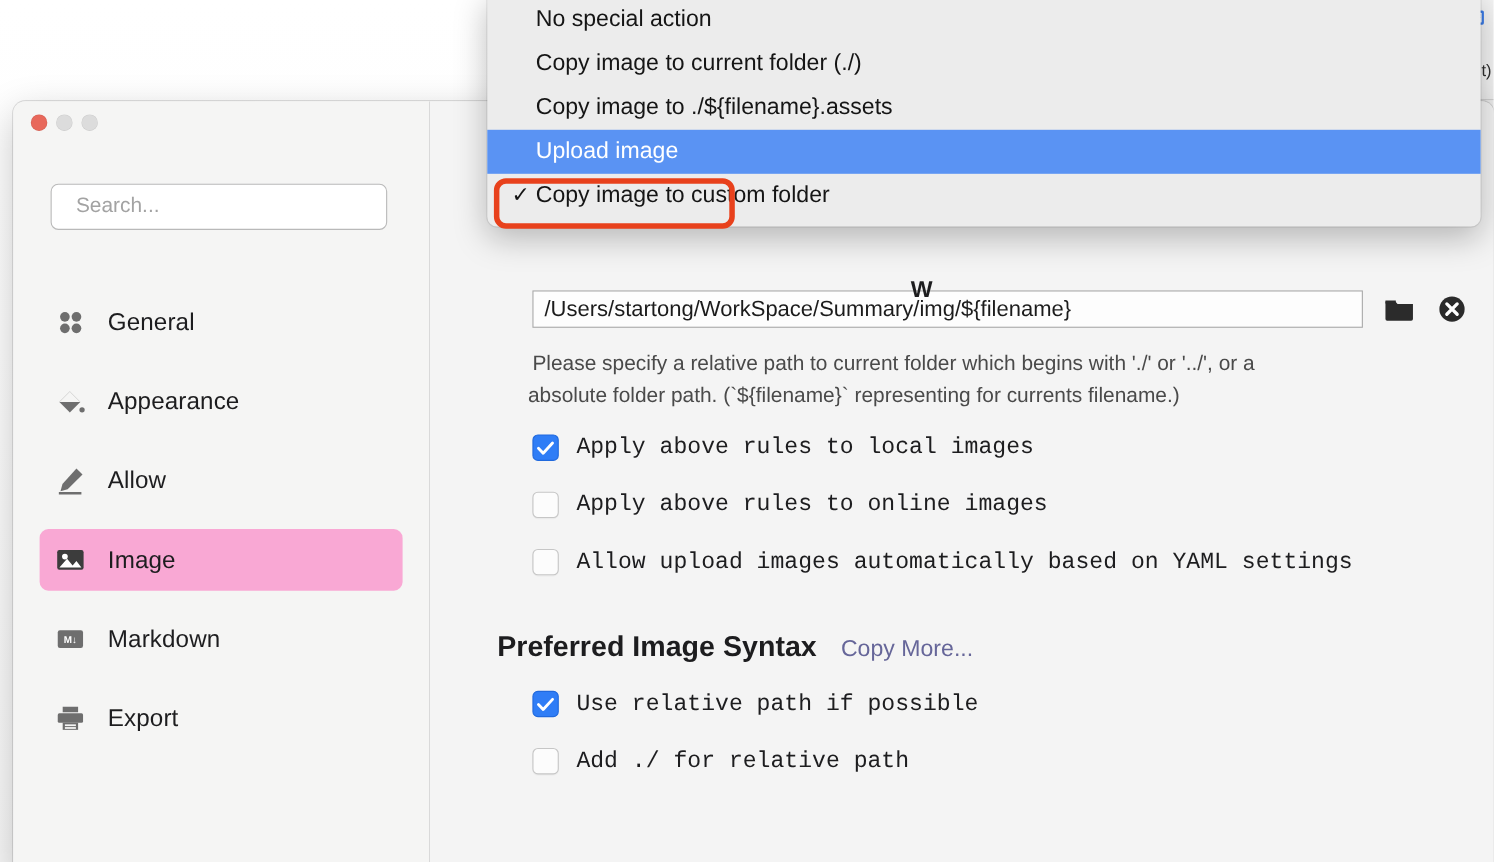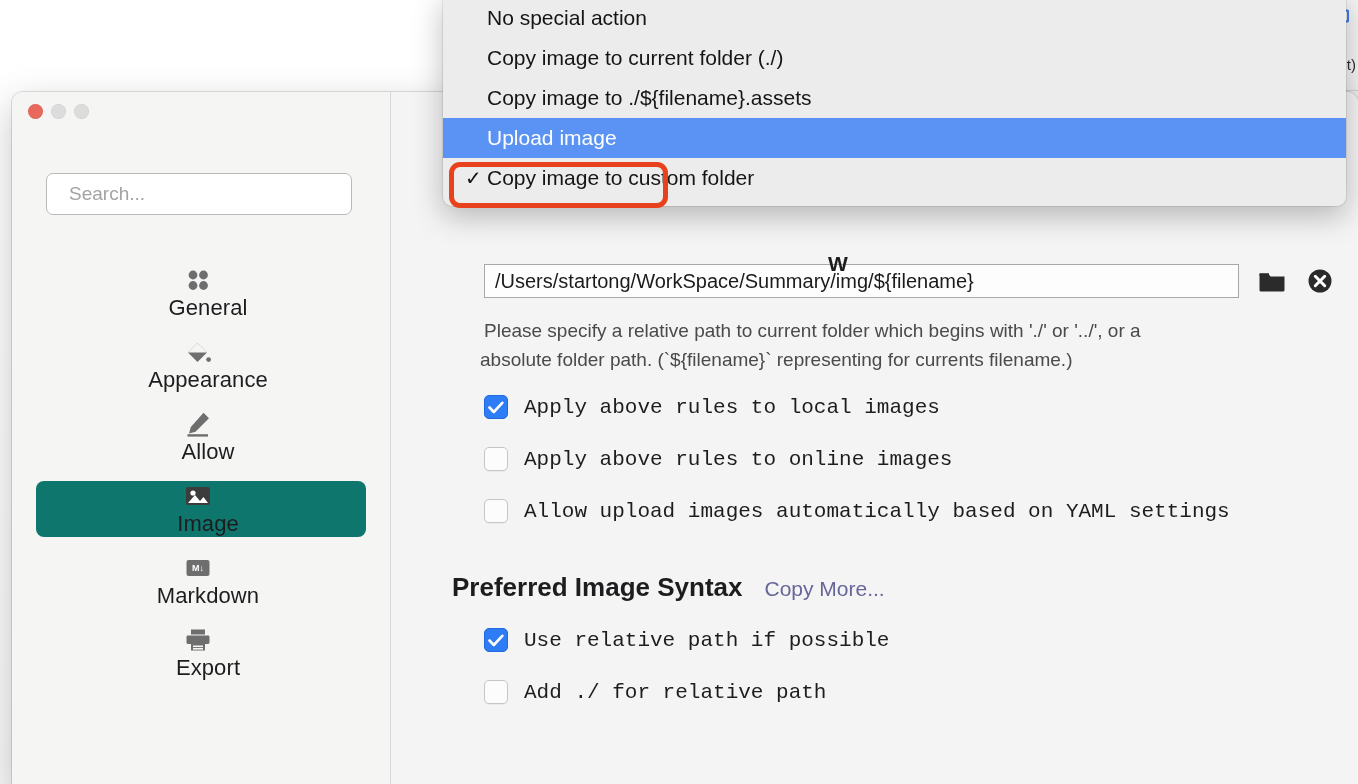--- a/index.html
+++ b/index.html
@@ -110,21 +110,21 @@
     height: 15px;
     border-radius: 50%;
   }
   .tl-close { background: #e8685b; box-shadow: inset 0 0 0 0.5px rgba(0,0,0,0.09); }
   .tl-min   { background: #dcdcdc; box-shadow: inset 0 0 0 0.5px rgba(0,0,0,0.07); }
   .tl-max   { background: #dcdcdc; box-shadow: inset 0 0 0 0.5px rgba(0,0,0,0.07); }
 
   .search-box {
     position: absolute;
     left: 34px;
-    top: 81px;
+    top: 75px;
     width: 306px;
     height: 42px;
     background: #ffffff;
     border: 1px solid #b9b9b9;
     border-radius: 7px;
     box-sizing: border-box;
     display: flex;
     align-items: center;
     padding: 0 22px;
   }
@@ -140,24 +140,23 @@
     width: 378px;
   }
   .nav-item {
     display: flex;
     align-items: center;
     height: 56px;
     margin: 0 24px 16px 24px;
     padding-left: 14px;
     border-radius: 8px;
     box-sizing: border-box;
-    flex-direction: column;
   }
   .nav-item.selected {
-    background: #0f766e;
+    background: #f9a8d4;
   }
   .nav-item .nav-icon {
     width: 34px;
     height: 30px;
     display: flex;
     align-items: center;
     justify-content: flex-start;
     margin-right: 14px;
     flex: none;
   }

